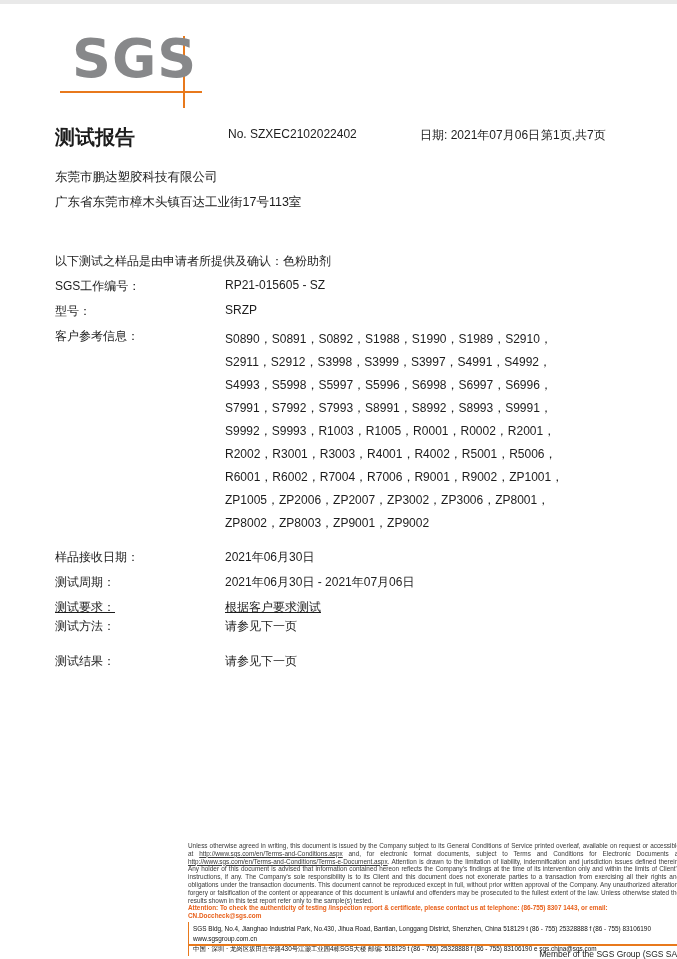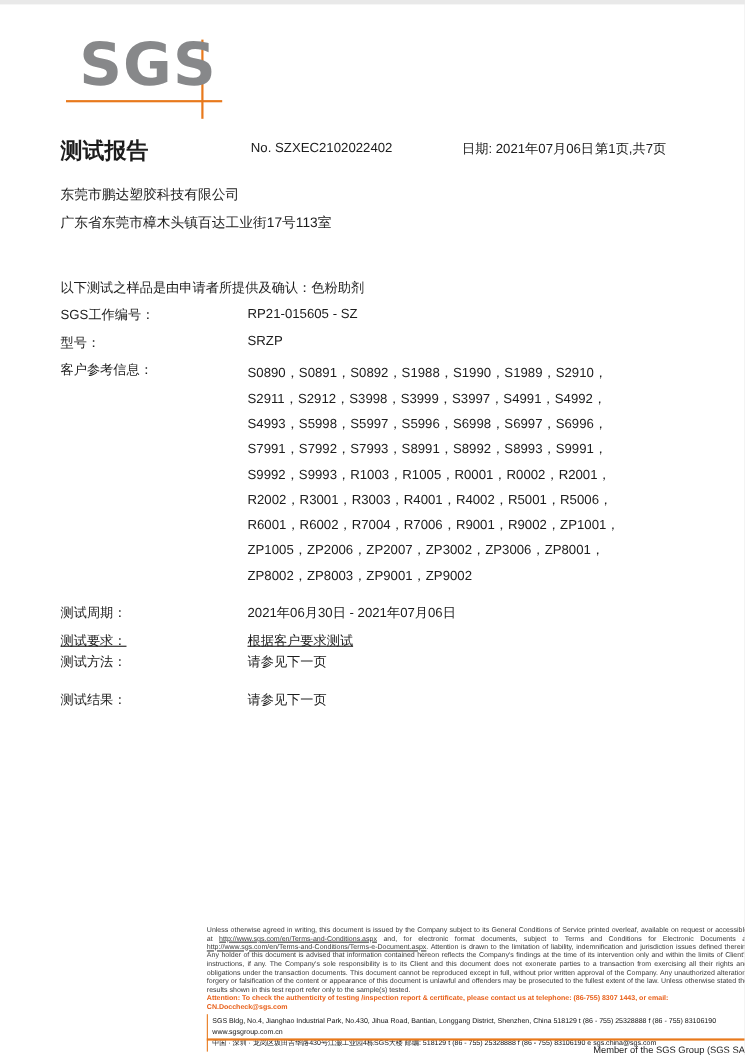--- a/index.html
+++ b/index.html
@@ -93,20 +93,24 @@
         <div>S9992，S9993，R1003，R1005，R0001，R0002，R2001，</div>
         <div>R2002，R3001，R3003，R4001，R4002，R5001，R5006，</div>
         <div>R6001，R6002，R7004，R7006，R9001，R9002，ZP1001，</div>
         <div>ZP1005，ZP2006，ZP2007，ZP3002，ZP3006，ZP8001，</div>
         <div>ZP8002，ZP8003，ZP9001，ZP9002</div>
       </div>
     </div>
 
     <div class="gap-s"></div>
 
+    <div class="frow">
+      <div class="flabel">样品接收日期：</div>
+      <div class="fvalue">2021年06月30日</div>
+    </div>
 
     <div class="frow">
       <div class="flabel">测试周期：</div>
       <div class="fvalue">2021年06月30日 - 2021年07月06日</div>
     </div>
 
     <div class="frow" style="margin-bottom:2px;text-decoration:underline;">
       <div class="flabel">测试要求：</div>
       <div class="fvalue">根据客户要求测试</div>
     </div>

